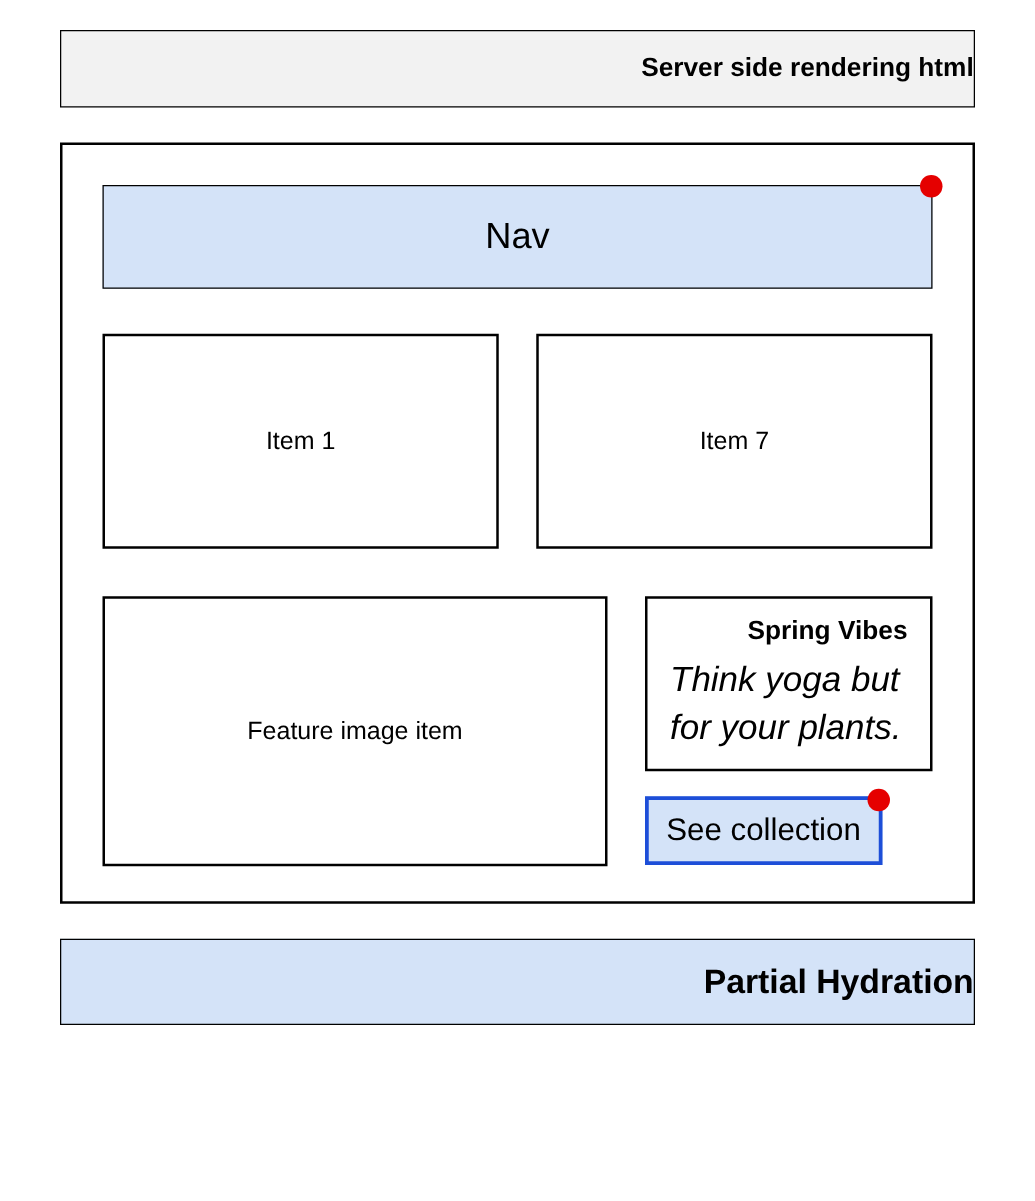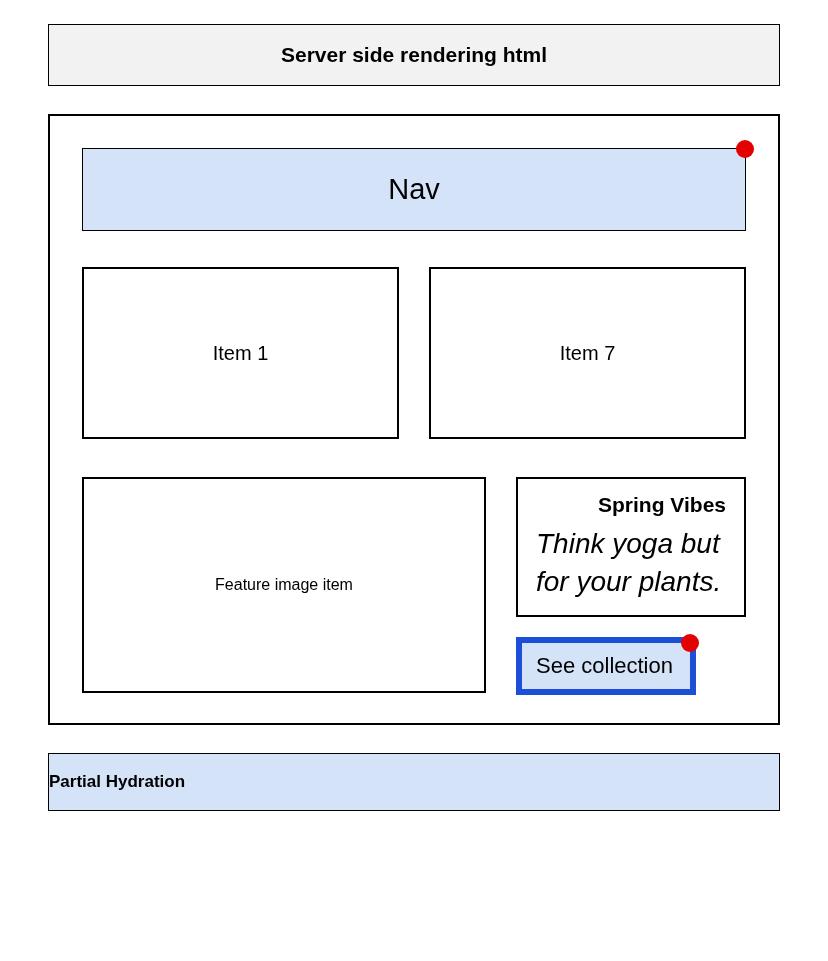--- a/index.html
+++ b/index.html
@@ -10,21 +10,21 @@
     body {
       font-family: Helvetica, Arial, sans-serif;
       background: #fff;
       width: 828px;
       height: 961px;
       padding: 24px 48px;
     }
     .top-banner {
       background: #f2f2f2;
       border: 1px solid #000;
-      text-align: center;
+      text-align: right;
       padding: 18px 0;
       font-weight: bold;
       font-size: 21px;
       margin-bottom: 28px;
     }
     .main-frame {
       border: 2px solid #000;
       padding: 32px 32px 28px 32px;
       margin-bottom: 28px;
     }
@@ -65,21 +65,21 @@
       display: flex;
       gap: 30px;
     }
     .feature-image {
       flex: 0 0 404px;
       border: 2px solid #000;
       height: 216px;
       display: flex;
       align-items: center;
       justify-content: center;
-      font-size: 16px;
+      font-size: 20px;
     }
     .right-col {
       flex: 1;
       display: flex;
       flex-direction: column;
       gap: 20px;
     }
     .promo-box {
       border: 2px solid #000;
       padding: 14px 18px;
@@ -91,37 +91,37 @@
       text-align: right;
     }
     .promo-text {
       font-size: 28px;
       line-height: 1.35;
       font-style: italic;
     }
     .see-btn {
       position: relative;
       background: #d4e3f8;
-      border: 6px solid #1d4ed8;
+      border: 3px solid #1d4ed8;
       padding: 10px 14px;
-      font-size: 22px;
+      font-size: 25px;
       width: fit-content;
       min-width: 180px;
     }
     .see-btn .dot {
       top: -9px;
       right: -9px;
     }
     .bottom-banner {
       background: #d4e3f8;
       border: 1px solid #000;
-      text-align: left;
+      text-align: right;
       padding: 18px 0;
       font-weight: bold;
-      font-size: 17px;
+      font-size: 27px;
     }
   </style>
 </head>
 <body>
 
 <div class="top-banner">
   <span>Server side rendering html</span>
 </div>
 
 <div class="main-frame">

